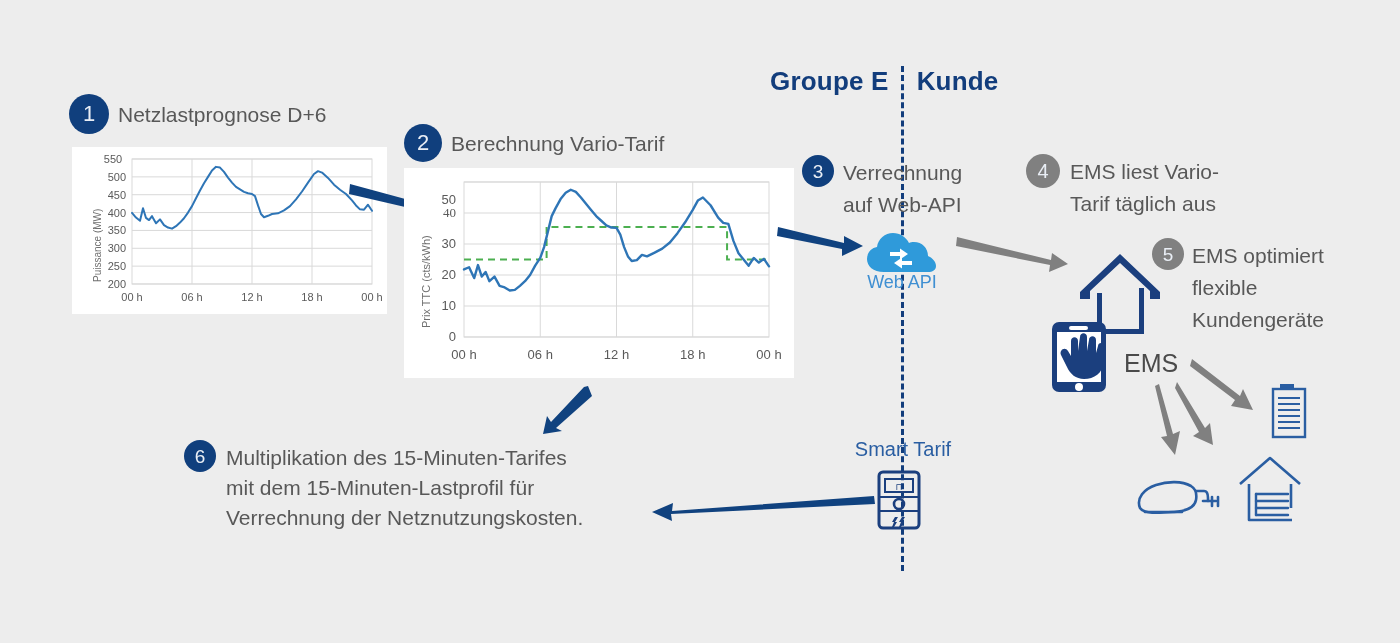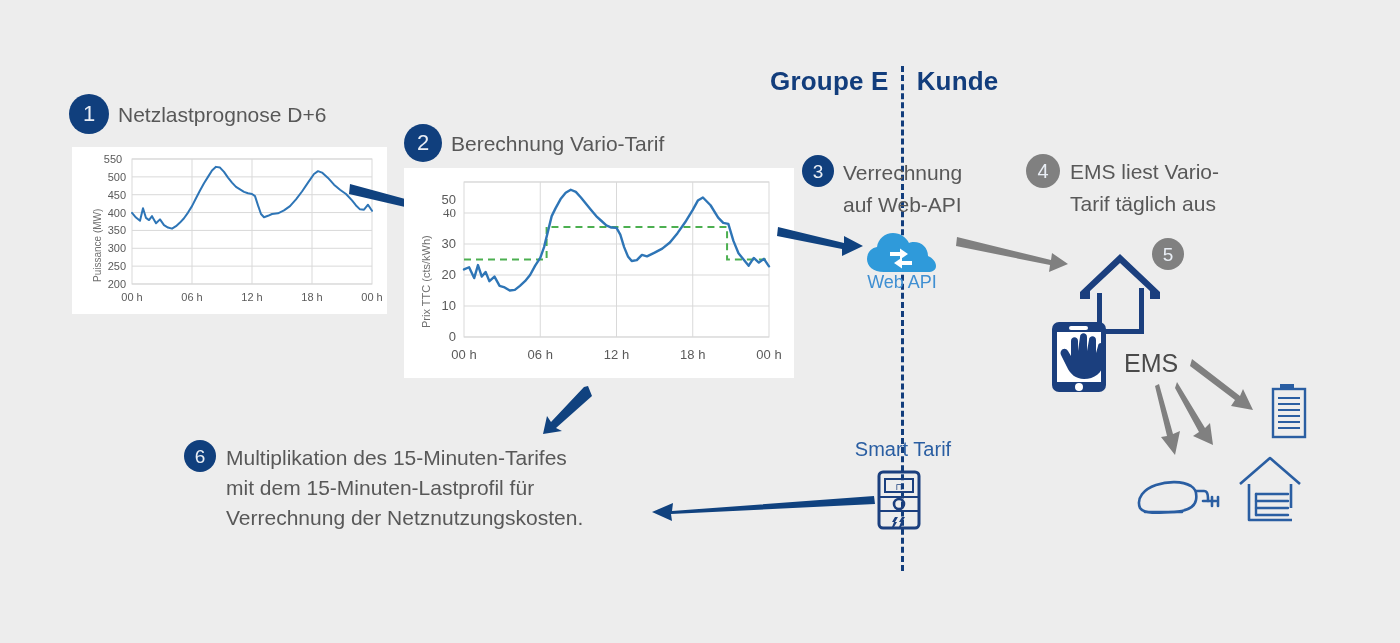--- a/index.html
+++ b/index.html
@@ -240,20 +240,23 @@
 
   <div class="abs badge grey" style="left:1026px; top:154px; width:34px; height:34px; font-size:20px;">
     <span>4</span>
   </div>
   <div class="abs step-text" style="left:1070px; top:156px; line-height:32px;">EMS liest Vario-
 Tarif täglich aus</div>
 
   <div class="abs badge grey" style="left:1152px; top:238px; width:32px; height:32px; font-size:19px;">
     <span>5</span>
   </div>
+  <div class="abs step-text" style="left:1192px; top:240px; line-height:32px;">EMS optimiert
+flexible
+Kundengeräte</div>
 
   <svg class="abs" style="left:1040px; top:245px;" width="145" height="150" viewBox="0 0 145 150">
 
     <path d="M40,54 L40,47 L80,9 L120,47 L120,54 L110,54 L110,46 L80,18 L50,46 L50,54 Z" fill="#1b3f7e"></path>
     <path d="M57,48 L62,48 L62,84 L99,84 L99,43 L104,43 L104,89 L57,89 Z" fill="#1b3f7e"></path>
 
     <rect x="12" y="77" width="54" height="70" rx="7" ry="7" fill="#1b3f7e"></rect>
     <rect x="17" y="87" width="44" height="50" fill="#ffffff"></rect>
     <rect x="29" y="81" width="19" height="4" rx="2" fill="#ffffff"></rect>
     <circle cx="39" cy="142" r="4" fill="#ffffff"></circle>

